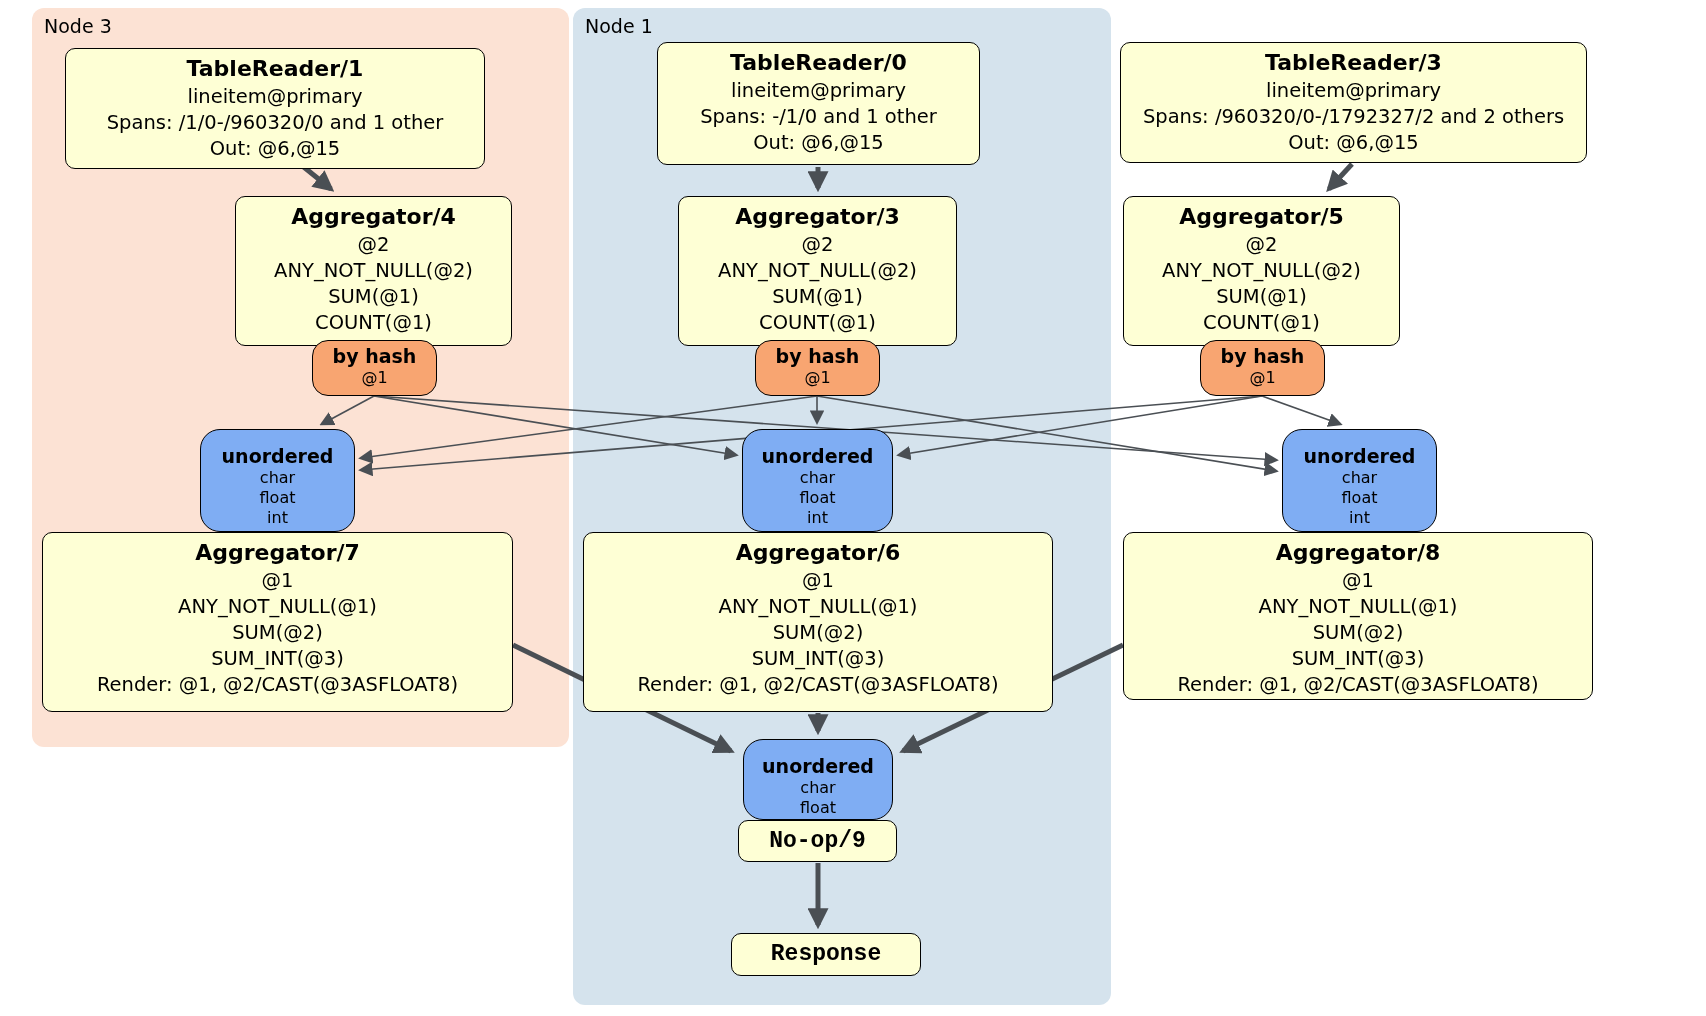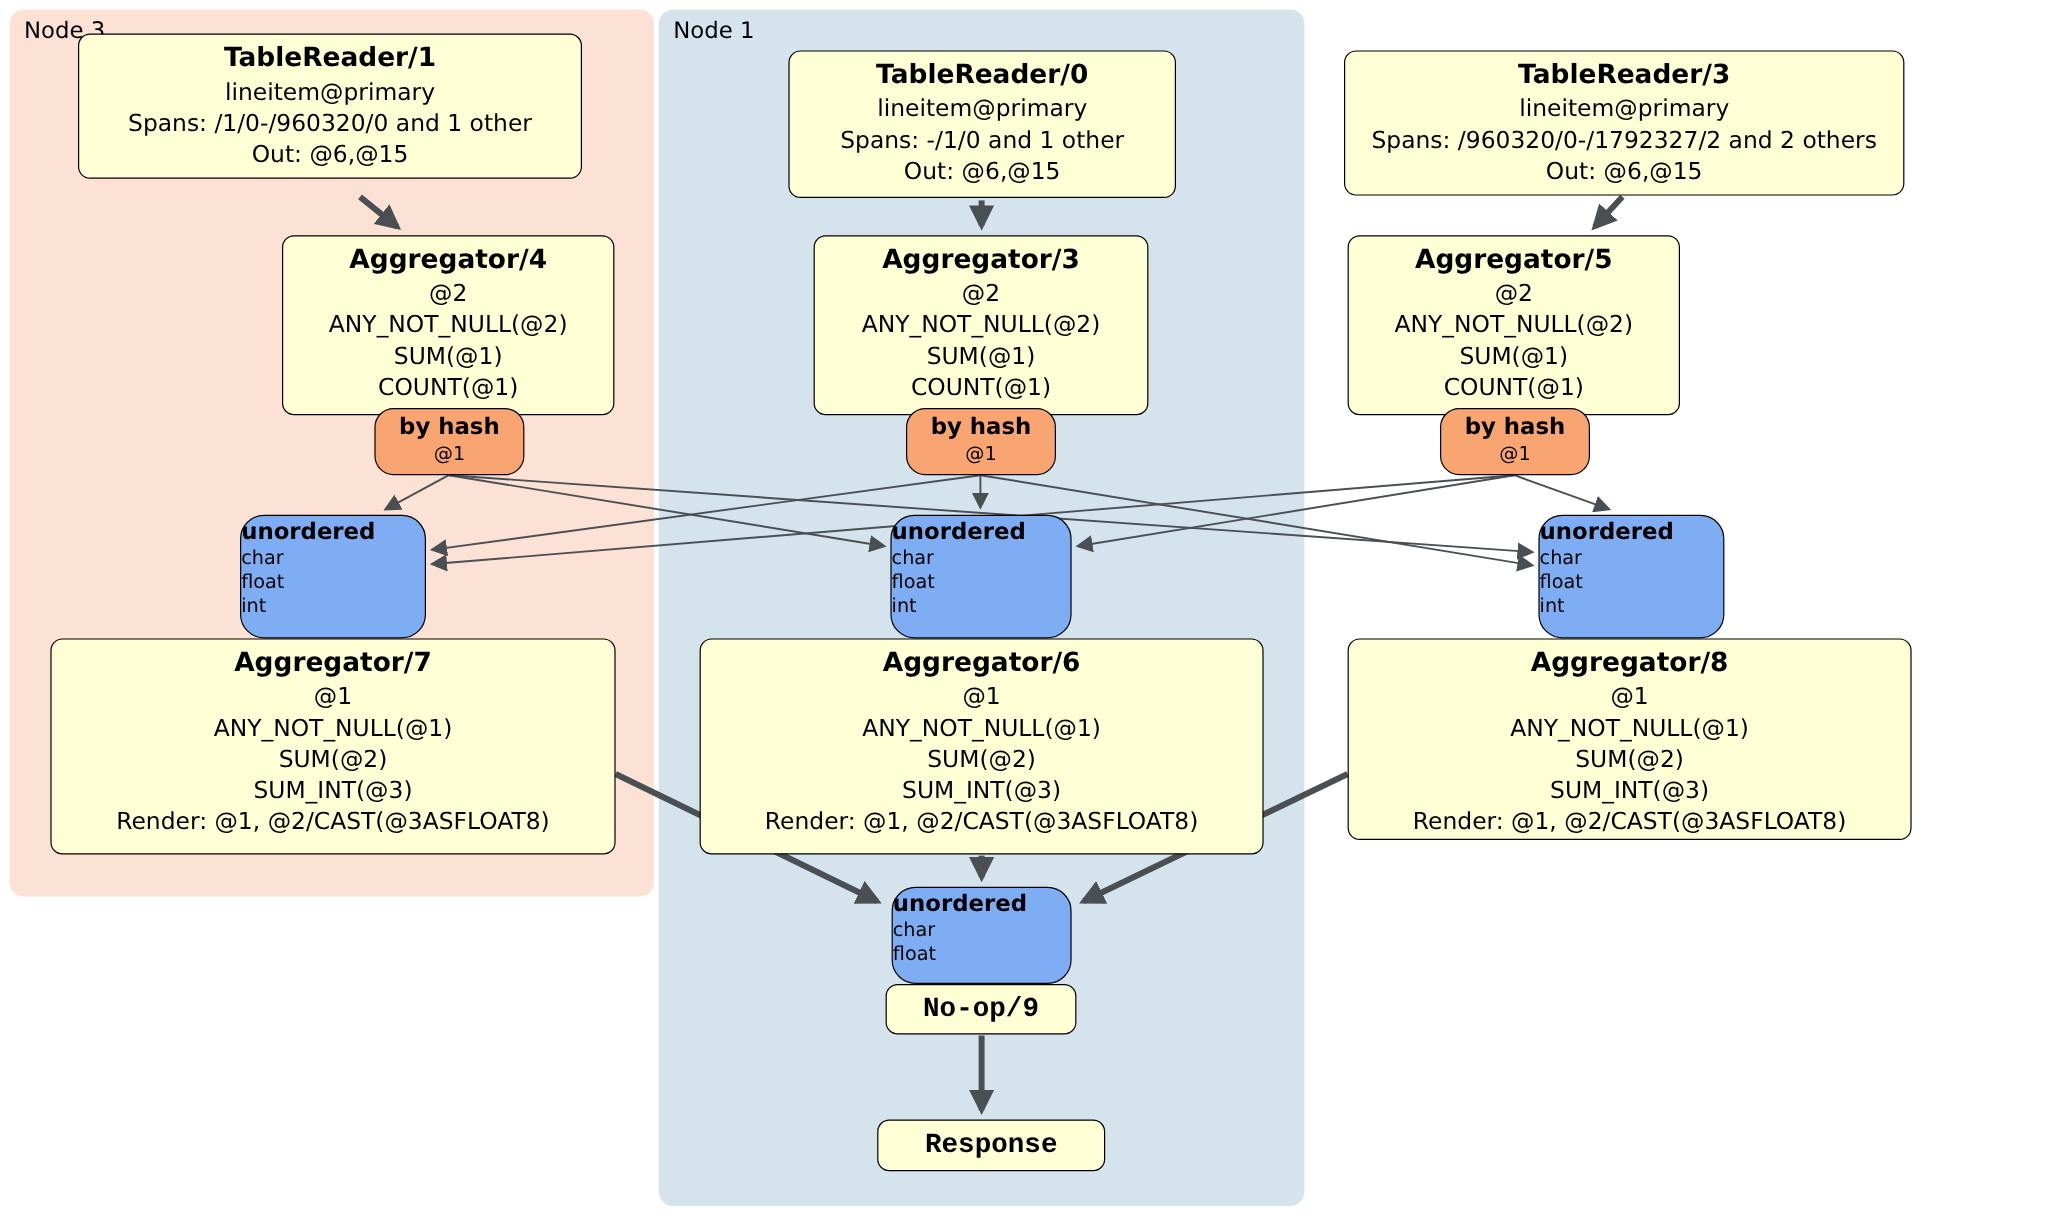--- a/index.html
+++ b/index.html
@@ -8,20 +8,21 @@
     width:1706px;height:1016px;
     font-family:"DejaVu Sans","Liberation Sans",sans-serif;
     color:#000;
     overflow:hidden;
     background:#ffffff;
   }
   .panel{
     position:absolute;
     border-radius:12px;
     z-index:0;
+    margin-left:24px;
   }
   #p-node3{left:8px;top:8px;width:537px;height:739px;background:#fce2d4;}
   #p-node1{left:549px;top:8px;width:538px;height:997px;background:#d5e3ed;}
   #p-node2{left:1091px;top:8px;width:606px;height:737px;background:#eaf1f9;}
   .panel-label{
     position:absolute;left:12px;top:6px;
     font-size:19px;line-height:24px;color:#000;
   }
   #edges{position:absolute;left:0;top:0;z-index:1;pointer-events:none;}
   .pbox{
@@ -44,31 +45,32 @@
     text-align:center;
     z-index:3;
     box-sizing:border-box;
     padding-top:4px;
   }
   .sync{
     position:absolute;
     background:#7fadf3;
     border:1.6px solid #000;
     border-radius:20px;
+    text-align:center;
     z-index:3;
     box-sizing:border-box;
-    padding-top:2px;
+    padding-top:15px;
   }
   .rtitle{font-weight:bold;font-size:19px;line-height:23px;white-space:nowrap;}
   .rline{font-size:16px;line-height:20px;white-space:nowrap;}
   .simplebox{padding-top:3px;}
   .simplebox .ptitle{font-size:23px;line-height:34px;font-family:Liberation Mono, monospace;}
 
   
-  #tr1{left:65px;top:28px;width:420px;height:121px;}
+  #tr1{left:65px;top:48px;width:420px;height:121px;}
   #tr0{left:657px;top:42px;width:323px;height:123px;}
   #tr2{left:1120px;top:42px;width:467px;height:121px;}
   #agg4{left:235px;top:196px;width:277px;height:150px;}
   #agg3{left:678px;top:196px;width:279px;height:150px;}
   #agg5{left:1123px;top:196px;width:277px;height:150px;}
   #bh3{left:312px;top:340px;width:125px;height:56px;}
   #bh1{left:755px;top:340px;width:125px;height:56px;}
   #bh2{left:1200px;top:340px;width:125px;height:56px;}
   #un3{left:200px;top:429px;width:155px;height:103px;}
   #un1{left:742px;top:429px;width:151px;height:103px;}

